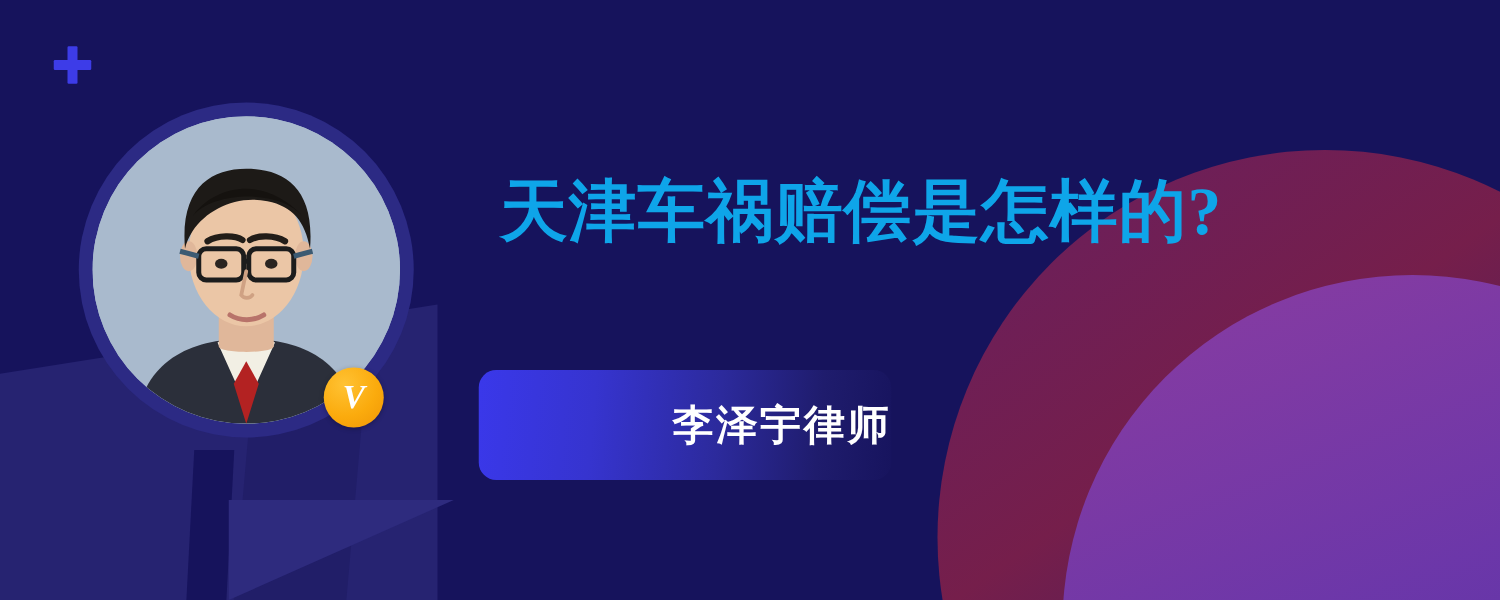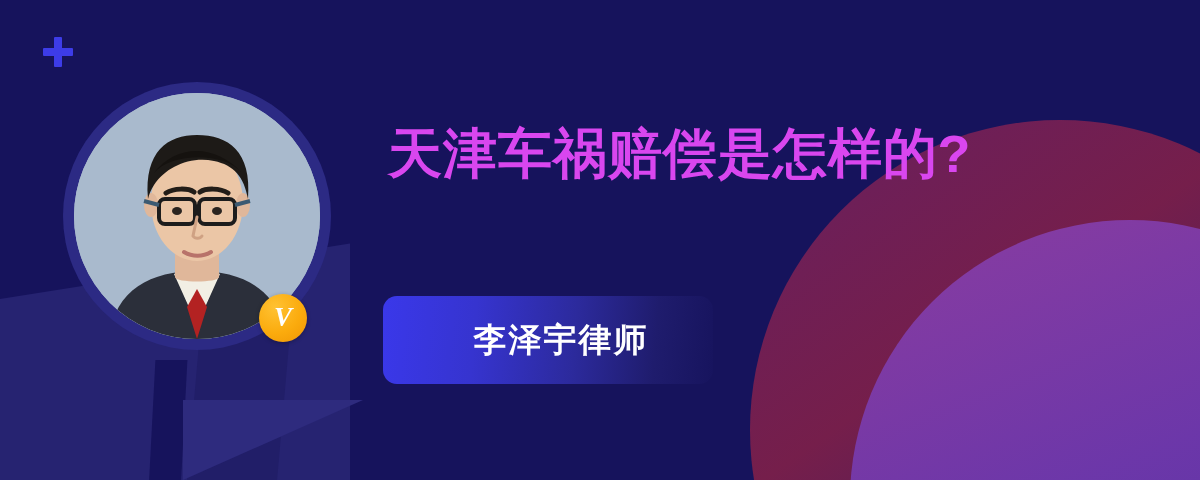--- a/index.html
+++ b/index.html
@@ -165,43 +165,43 @@
     position: absolute;
     left: 388px;
     top: 0;
     height: 480px;
     width: 700px;
   }
   .headline {
     position: absolute;
     top: 128px;
     left: 0;
-    margin: 0;
-    color: #d946ef;
+    margin: 12px;
+    color: #0ea5e9;
     font-size: 54px;
     font-weight: bold;
     letter-spacing: 1px;
     line-height: 1.1;
     white-space: nowrap;
-    font-family: Liberation Mono, monospace;
+    font-family: Liberation Serif, serif;
   }
   .name-button {
     position: absolute;
     top: 296px;
     left: -5px;
     width: 330px;
     height: 88px;
     border: none;
     border-radius: 14px;
     background: linear-gradient(95deg, #3a38ea 0%, #3634cf 28%, #2c2a9c 58%, #1f1c6d 82%, #17145e 100%);
     color: #ffffff;
     font-size: 33px;
     font-weight: bold;
     letter-spacing: 2px;
-    text-align: center;
+    text-align: right;
     padding: 0 0 0 26px;
     cursor: pointer;
     font-family: "DejaVu Sans", "Liberation Sans", sans-serif;
   }
 </style>
 </head>
 <body>
 
 <div class="banner">
 

